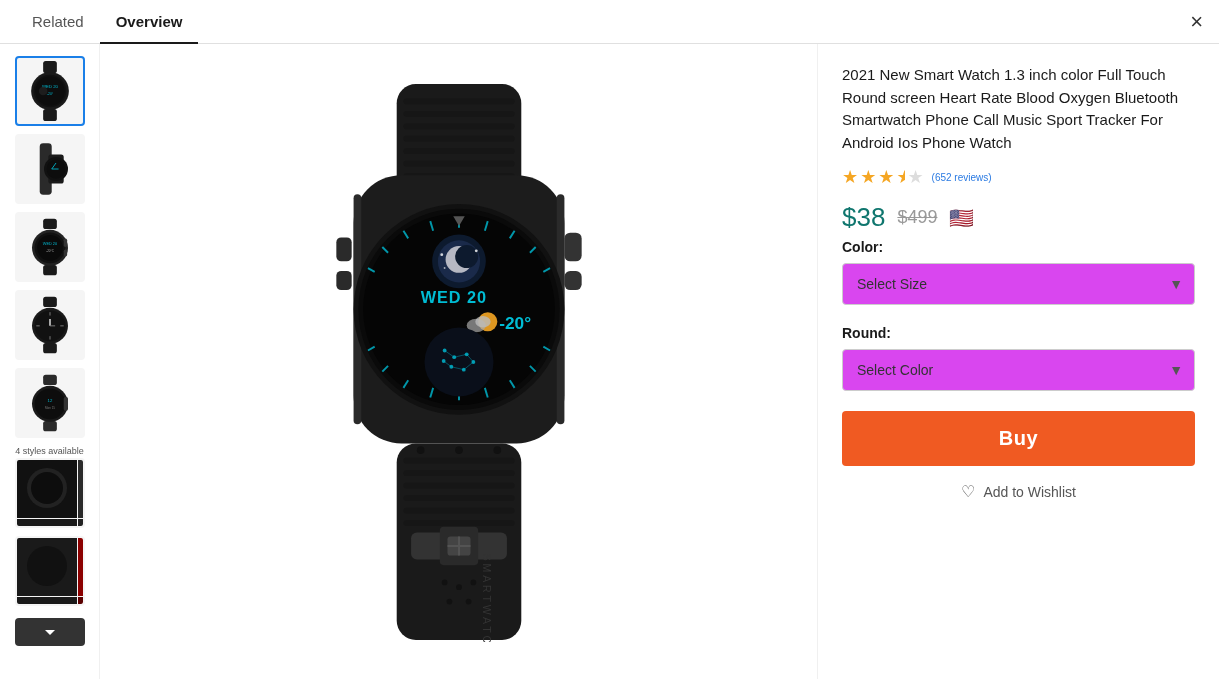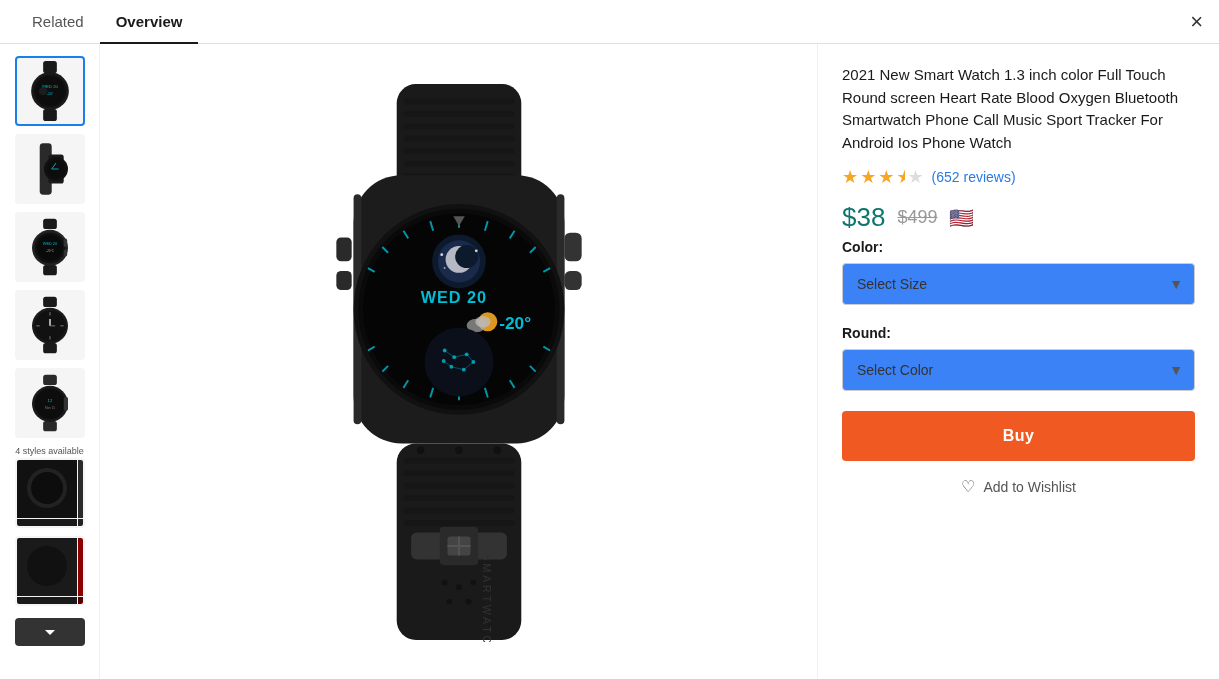--- a/index.html
+++ b/index.html
@@ -149,21 +149,21 @@
       gap: 2px;
     }
     .star {
       font-size: 18px;
       color: #f5a623;
     }
     .star.empty {
       color: #ddd;
     }
     .review-count {
-      font-size: 14px;
+      font-size: 10px;
       color: #2a7ae2;
     }
     .price-row {
       display: flex;
       align-items: center;
       gap: 12px;
       margin-bottom: 6px;
     }
     .price-current {
       font-size: 26px;
@@ -193,39 +193,39 @@
       position: relative;
       margin-bottom: 20px;
     }
     .select-dropdown {
       width: 100%;
       padding: 12px 40px 12px 14px;
       font-size: 14px;
       color: #333;
       border: 1.5px solid #ccc;
       border-radius: 4px;
-      background: #3b82f6;
+      background: #d946ef;
       appearance: none;
       cursor: pointer;
     }
     .select-arrow {
       position: absolute;
       right: 12px;
       top: 50%;
       transform: translateY(-50%);
       pointer-events: none;
       color: #555;
       font-size: 14px;
     }
     .buy-button {
       width: 100%;
       padding: 16px;
       background: #f05a22;
       color: #fff;
-      font-size: 16px;
+      font-size: 20px;
       font-weight: 700;
       border: none;
       border-radius: 4px;
       cursor: pointer;
       margin-bottom: 16px;
       letter-spacing: 0.5px;
     }
     .wishlist-row {
       display: flex;
       align-items: center;

